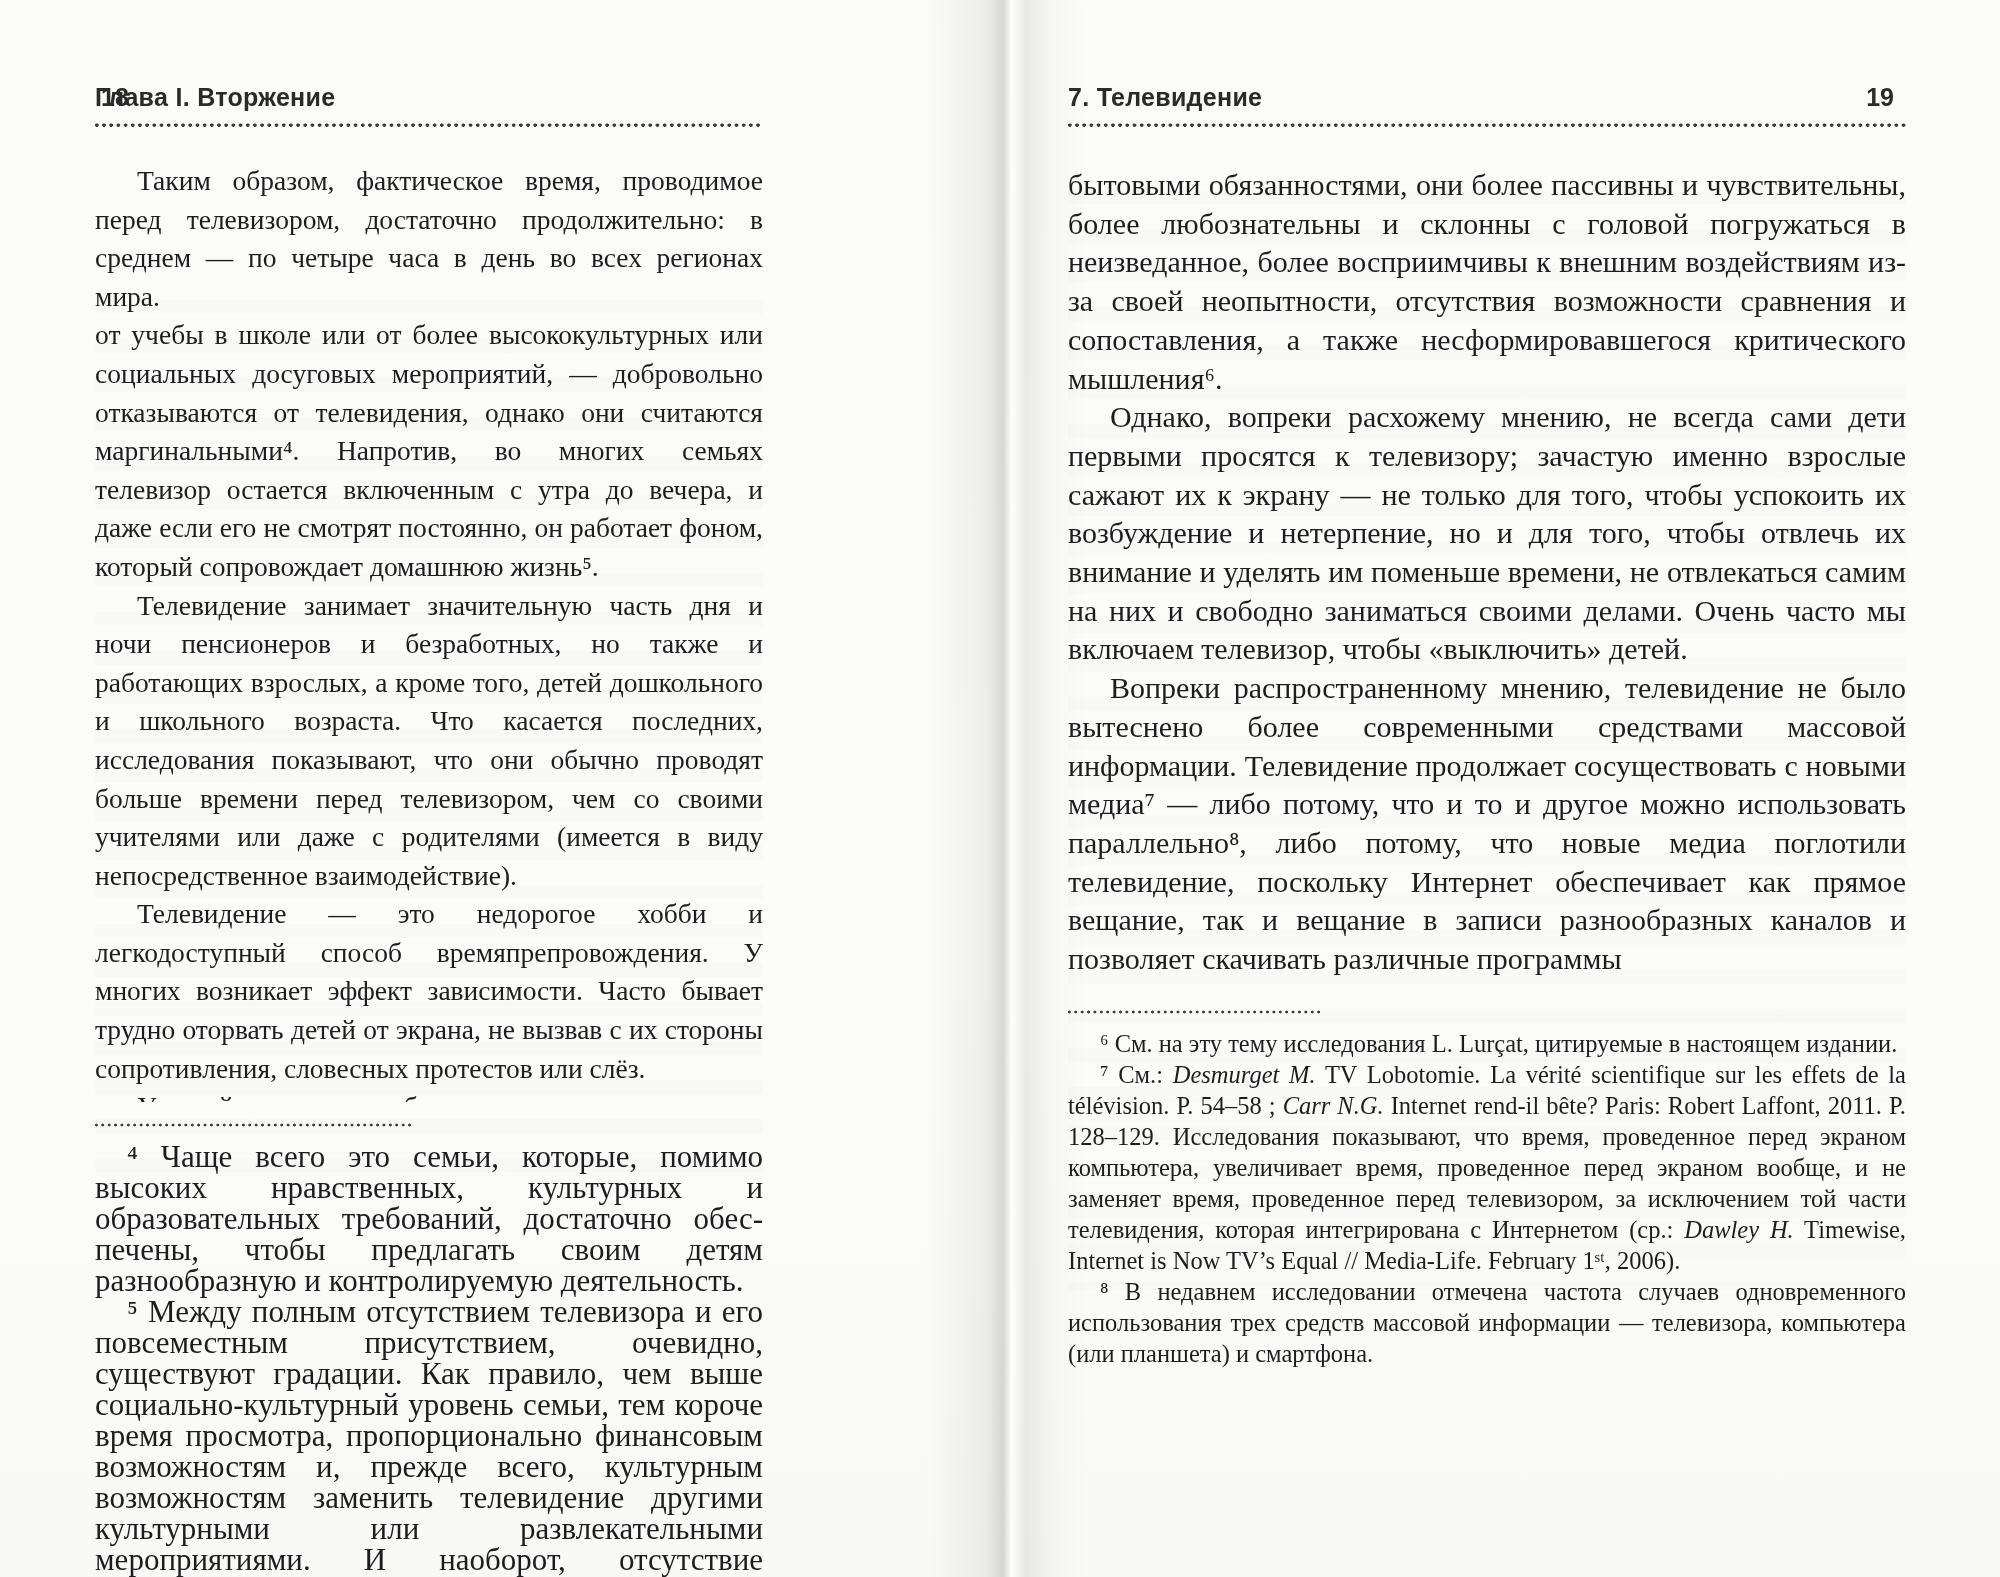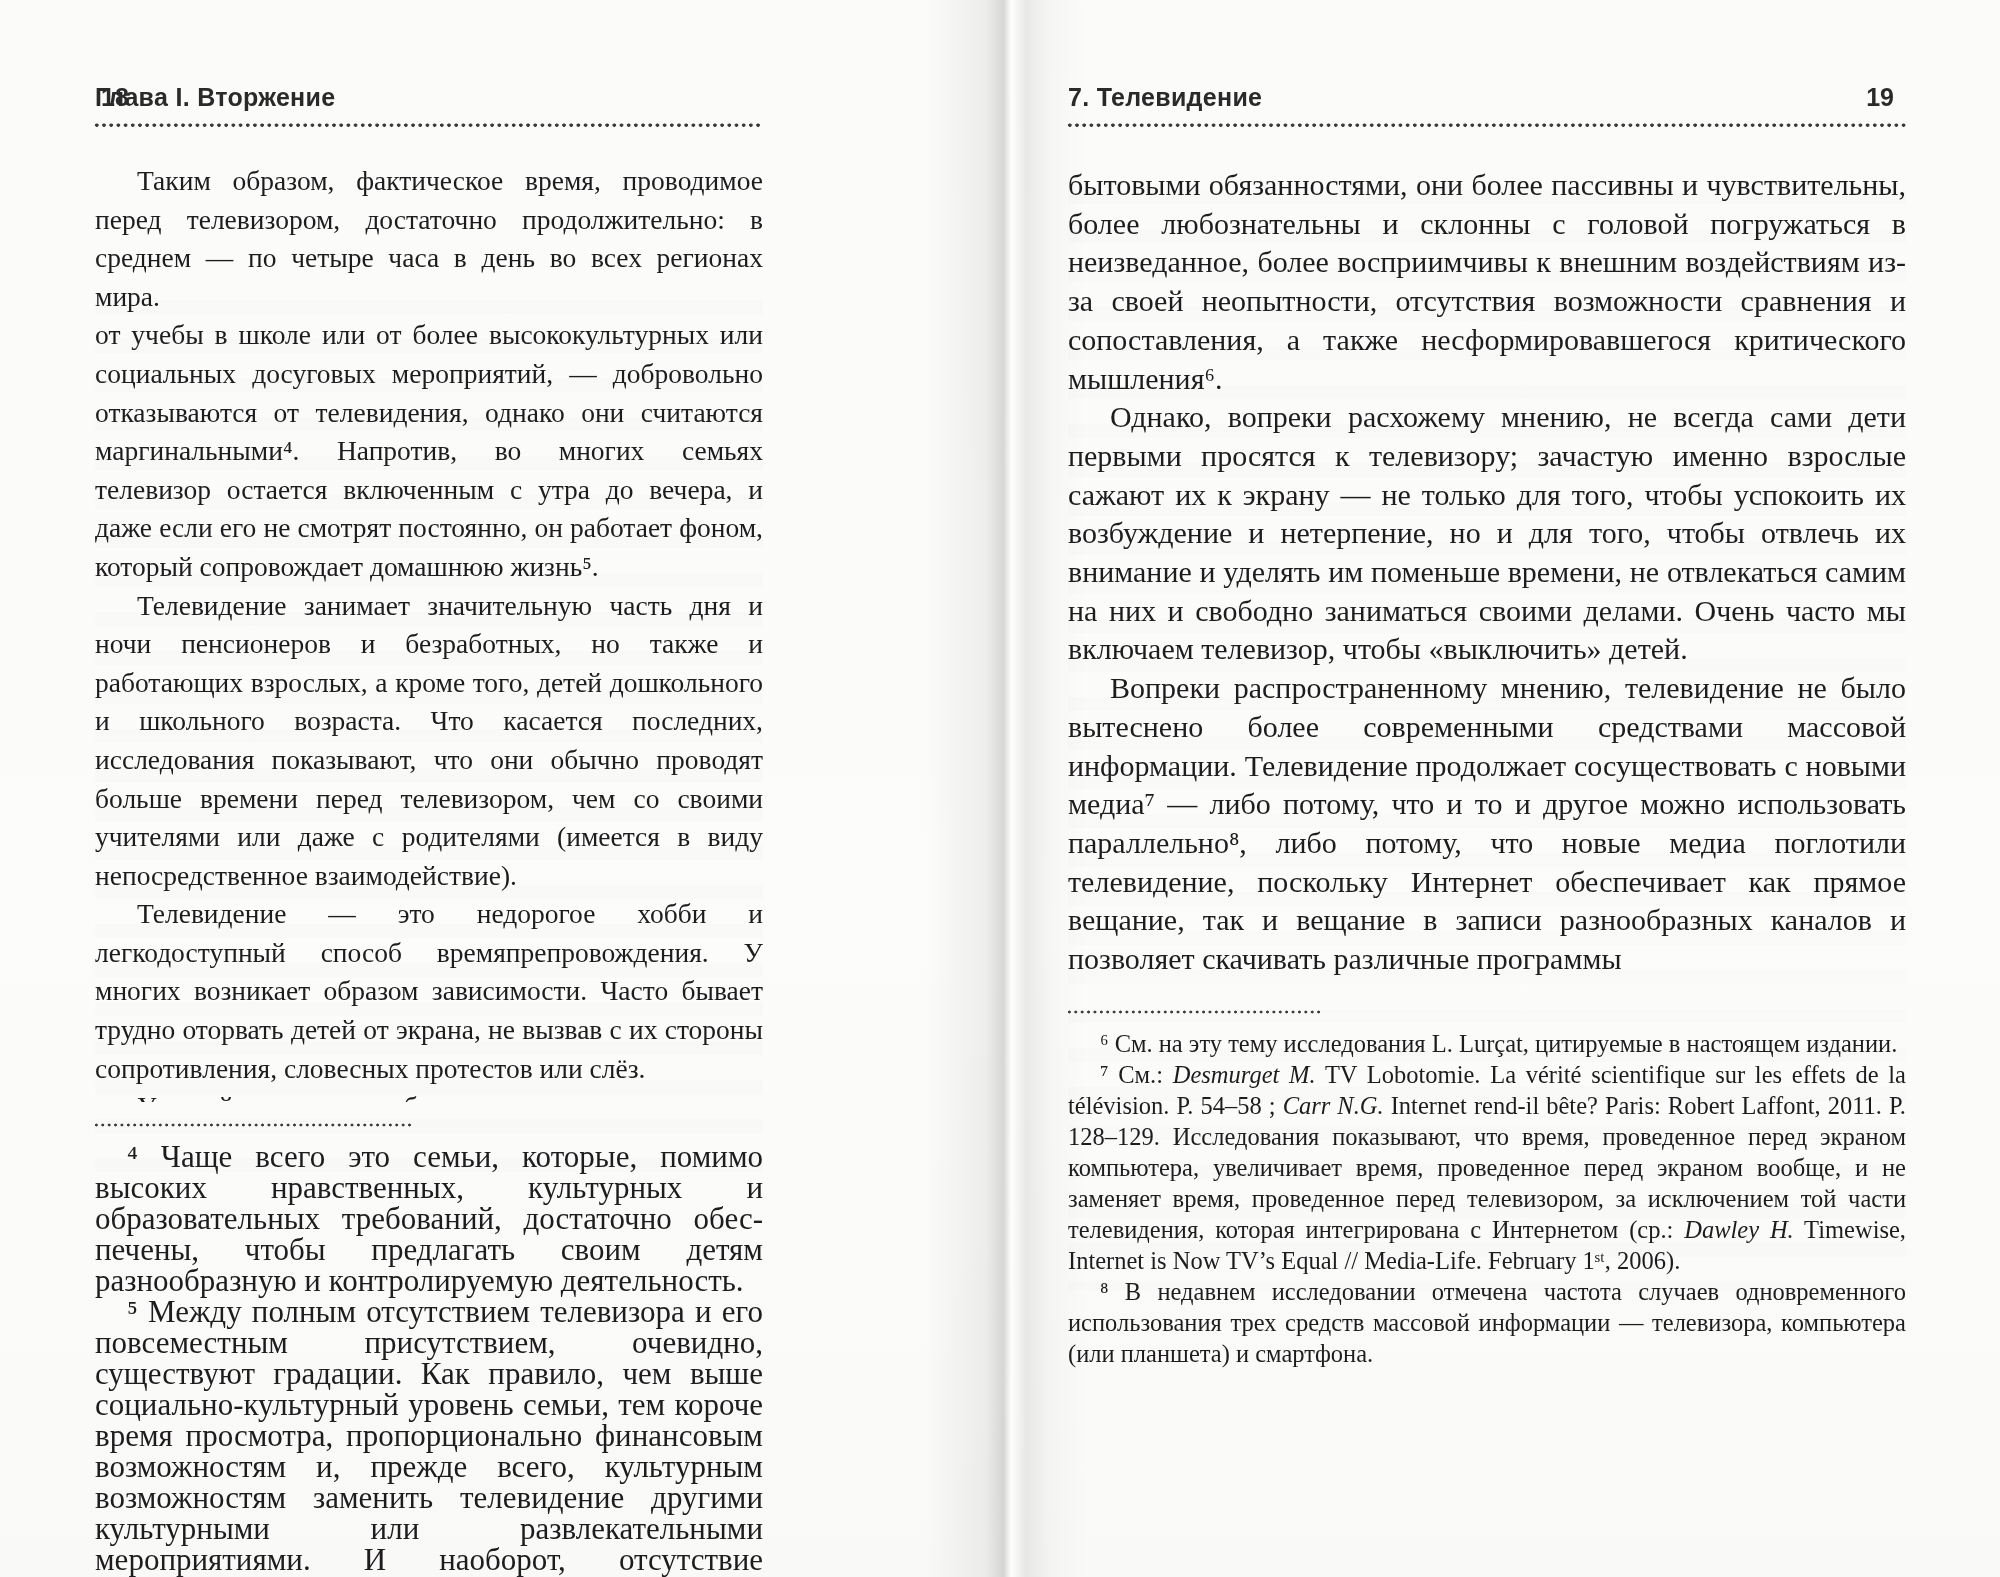--- a/index.html
+++ b/index.html
@@ -82,21 +82,21 @@
     <header class="page-head">
       <span class="num-left">18</span>
       <span class="running-title">Глава I. Вторжение</span>
     </header>
     <div class="rule rule-header"></div>
 
     <div class="body body-left">
       <p class="para ind">Таким образом, фактическое время, проводимое перед телевизором, достаточно продолжительно: в среднем — по четыре часа в день во всех регионах мира.</p>
       <p class="para">от учебы в школе или от более высококультурных или социальных досуговых мероприятий, — добровольно от­казываются от телевидения, однако они считаются марги­нальными⁴. Напротив, во многих семьях телевизор остается включенным с утра до вечера, и даже если его не смотрят постоянно, он работает фоном, который сопровождает до­машнюю жизнь⁵.</p>
       <p class="para ind">Телевидение занимает значительную часть дня и ночи пенсионеров и безработных, но также и работающих взрос­лых, а кроме того, детей дошкольного и школьного возрас­та. Что касается последних, исследования показывают, что они обычно проводят больше времени перед телевизором, чем со своими учителями или даже с родителями (имеется в виду непосредственное взаимодействие).</p>
-      <p class="para ind">Телевидение — это недорогое хобби и легкодоступный способ времяпрепровождения. У многих возникает образом зависимости. Часто бывает трудно оторвать детей от экра­на, не вызвав с их стороны сопротивления, словесных про­тестов или слёз.</p>
+      <p class="para ind">Телевидение — это недорогое хобби и легкодоступный способ времяпрепровождения. У многих возникает эффект зависимости. Часто бывает трудно оторвать детей от экра­на, не вызвав с их стороны сопротивления, словесных про­тестов или слёз.</p>
       <p class="para ind">У детей зависимость бывает сильнее, чем у взрос­лых, потому что они меньше заняты дома повседневными</p>
     </div>
 
     <div class="footnotes fn-left">
       <div class="rule rule-sep"></div>
       <p class="fn">⁴ Чаще всего это семьи, которые, помимо высоких нравствен­ных, культурных и образовательных требований, достаточно обес­печены, чтобы предлагать своим детям разнообразную и контроли­руемую деятельность.</p>
       <p class="fn">⁵ Между полным отсутствием телевизора и его повсеместным присутствием, очевидно, существуют градации. Как правило, чем выше социально-культурный уровень семьи, тем короче время про­смотра, пропорционально финансовым возможностям и, прежде всего, культурным возможностям заменить телевидение другими культурными или развлекательными мероприятиями. И наоборот, отсутствие альтернативы увеличивает роль телевидения.</p>
     </div>
   </section>
 

